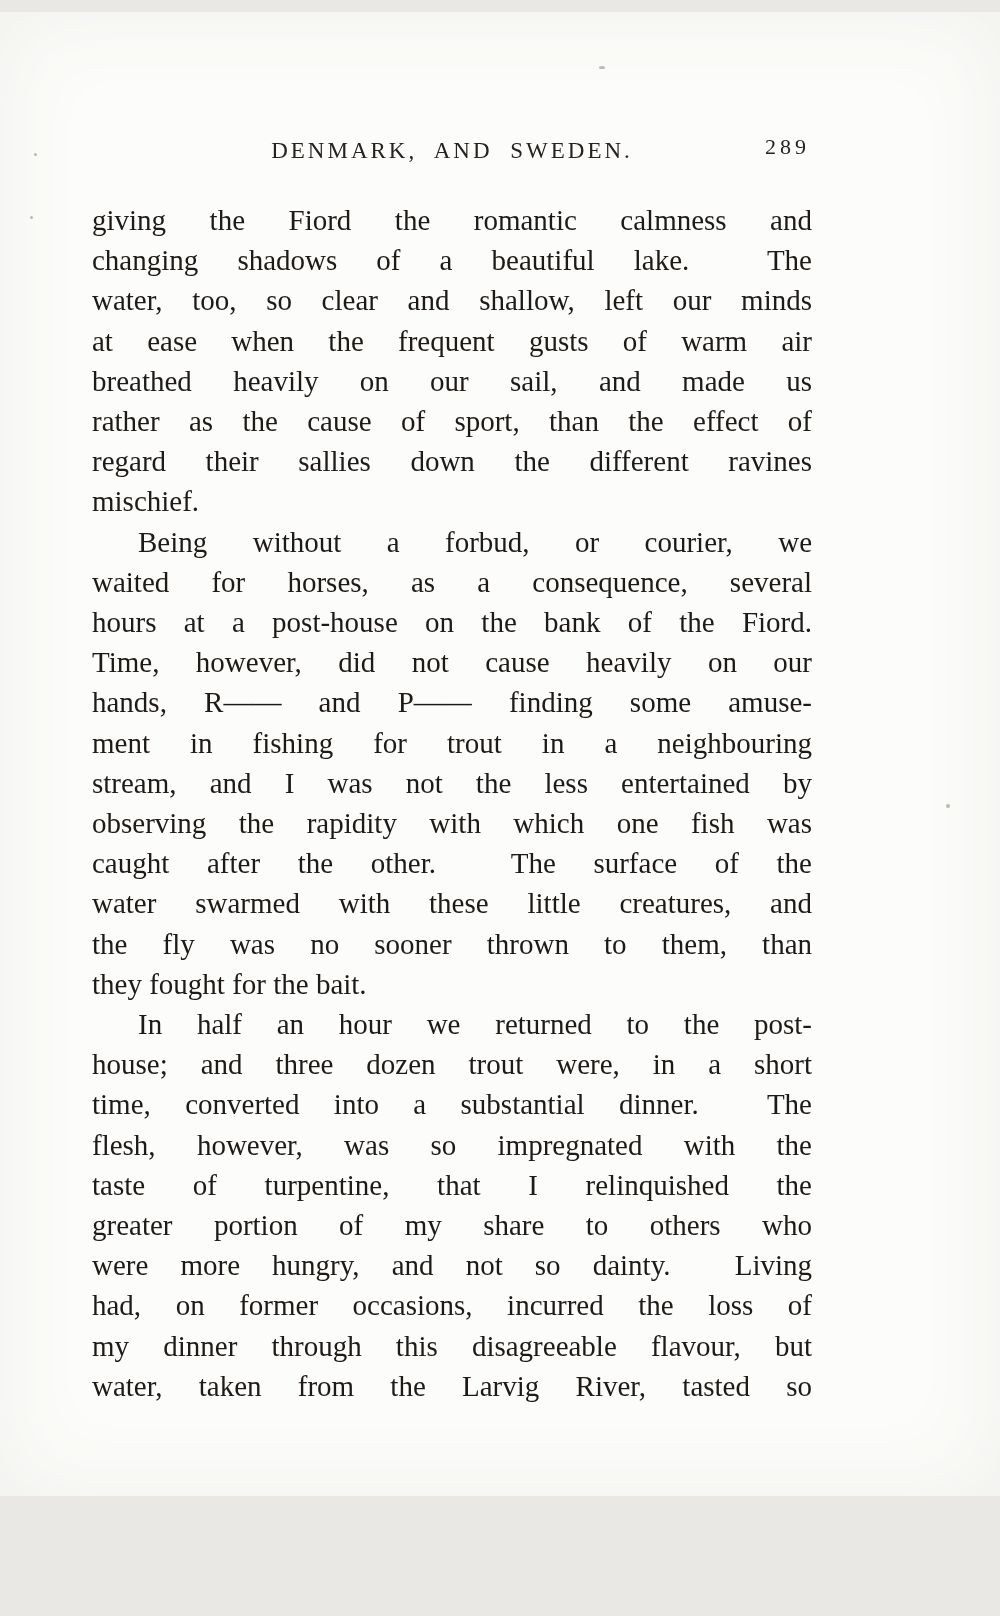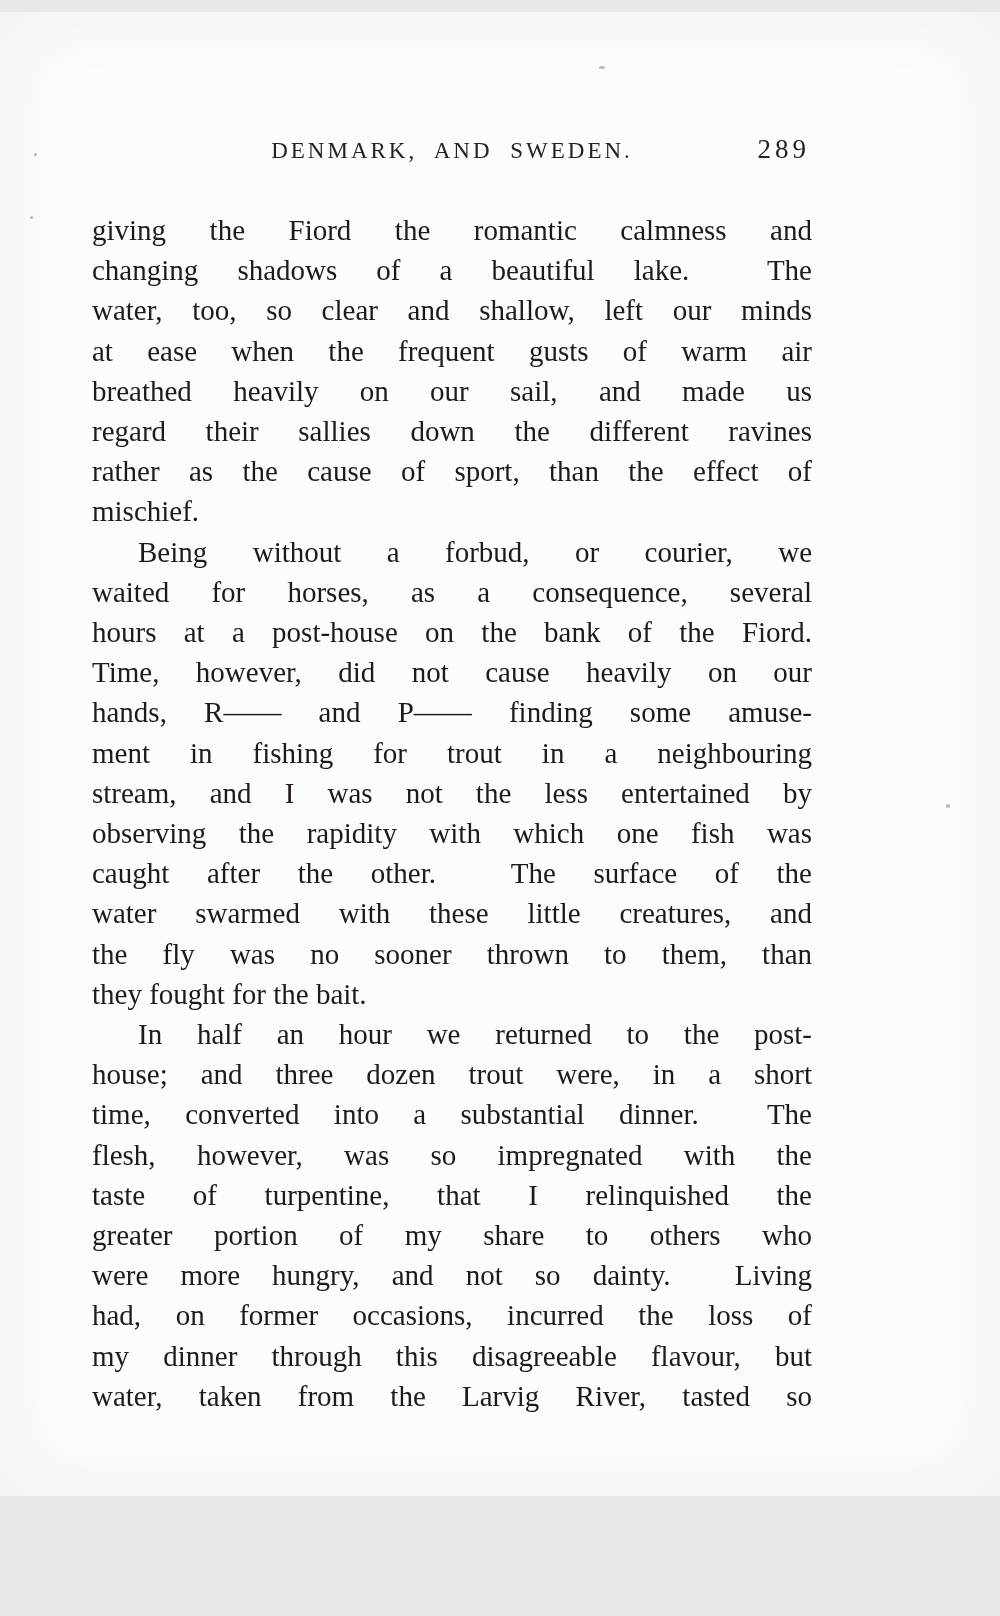--- a/index.html
+++ b/index.html
@@ -30,28 +30,28 @@
     font-size: 23px;
     letter-spacing: 3px;
     word-spacing: 9px;
     color: #27221f;
   }
 
   .page-number {
     position: absolute;
     top: -4px;
     right: 2px;
-    font-size: 27px;
+    font-size: 22px;
     letter-spacing: 4px;
     color: #27221f;
   }
 
   .page-body {
     position: absolute;
-    top: 198px;
+    top: 188px;
     left: 92px;
     width: 720px;
     font-size: 29px;
     line-height: 40.2px;
   }
 
   .line {
     text-align: justify;
     text-align-last: justify;
   }
@@ -85,22 +85,22 @@
     <div class="running-title">DENMARK, AND SWEDEN.</div>
     <div class="page-number">289</div>
   </div>
 
   <div class="page-body">
       <div class="line">giving the Fiord the romantic calmness and</div>
       <div class="line">changing shadows of a beautiful lake.&nbsp; The</div>
       <div class="line">water, too, so clear and shallow, left our minds</div>
       <div class="line">at ease when the frequent gusts of warm air</div>
       <div class="line">breathed heavily on our sail, and made us</div>
+      <div class="line">rather as the cause of sport, than the effect of</div>
       <div class="line">regard their sallies down the different ravines</div>
-      <div class="line">rather as the cause of sport, than the effect of</div>
       <div class="line para-last">mischief.</div>
       <div class="line indent">Being without a forbud, or courier, we</div>
       <div class="line">waited for horses, as a consequence, several</div>
       <div class="line">hours at a post-house on the bank of the Fiord.</div>
       <div class="line">Time, however, did not cause heavily on our</div>
       <div class="line">hands, R—— and P—— finding some amuse-</div>
       <div class="line">ment in fishing for trout in a neighbouring</div>
       <div class="line">stream, and I was not the less entertained by</div>
       <div class="line">observing the rapidity with which one fish was</div>
       <div class="line">caught after the other.&nbsp; The surface of the</div>

